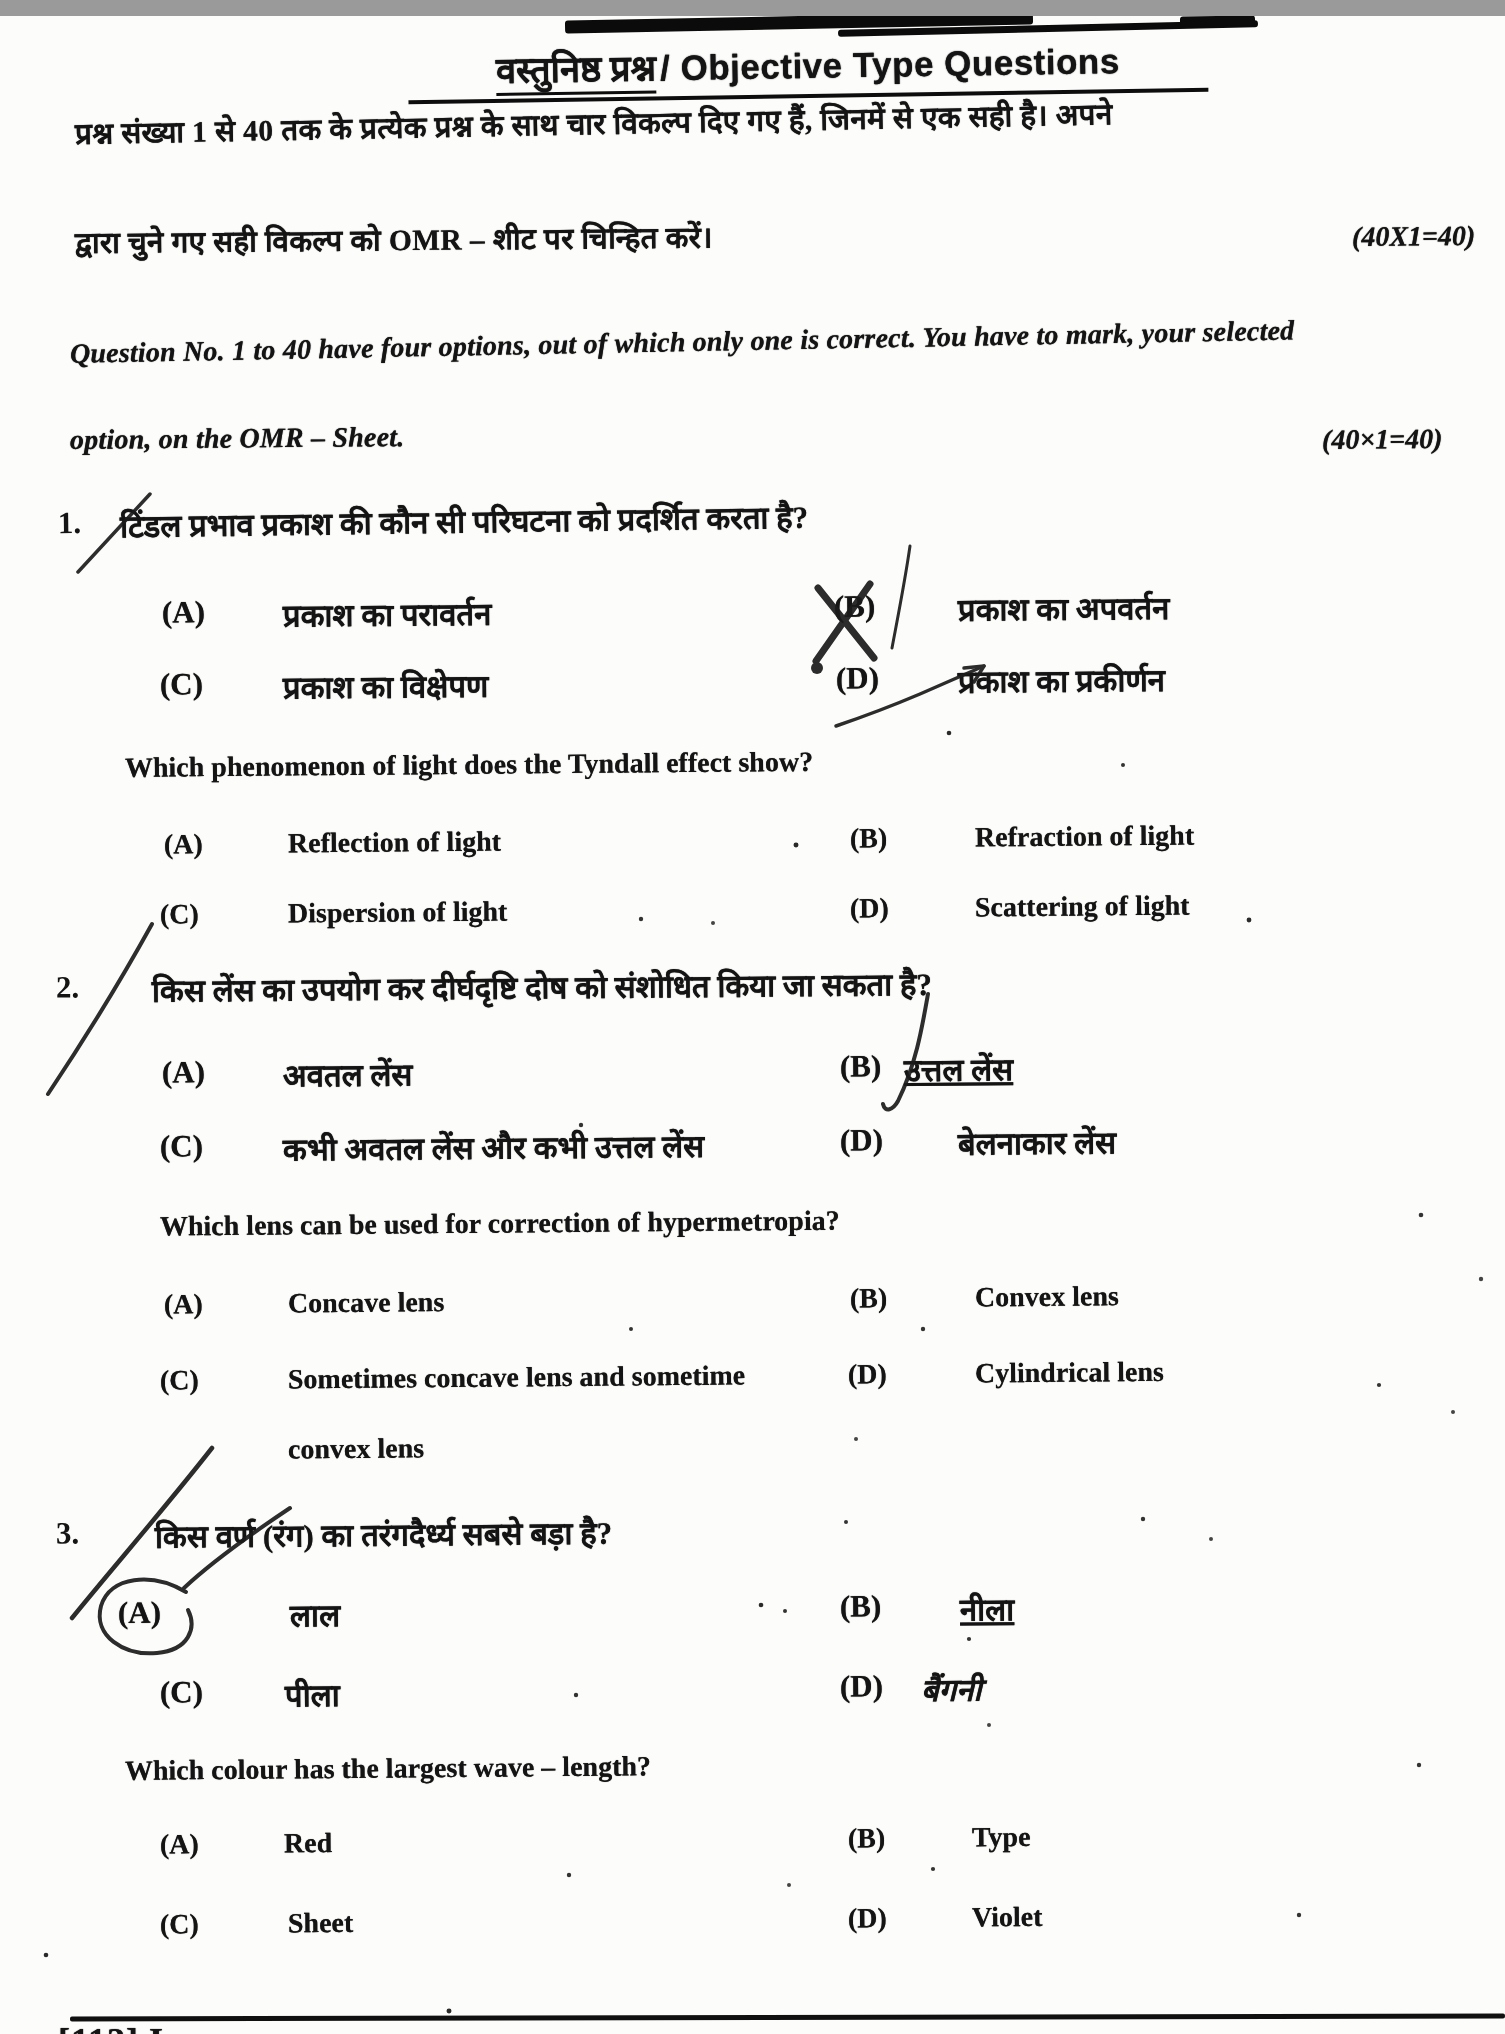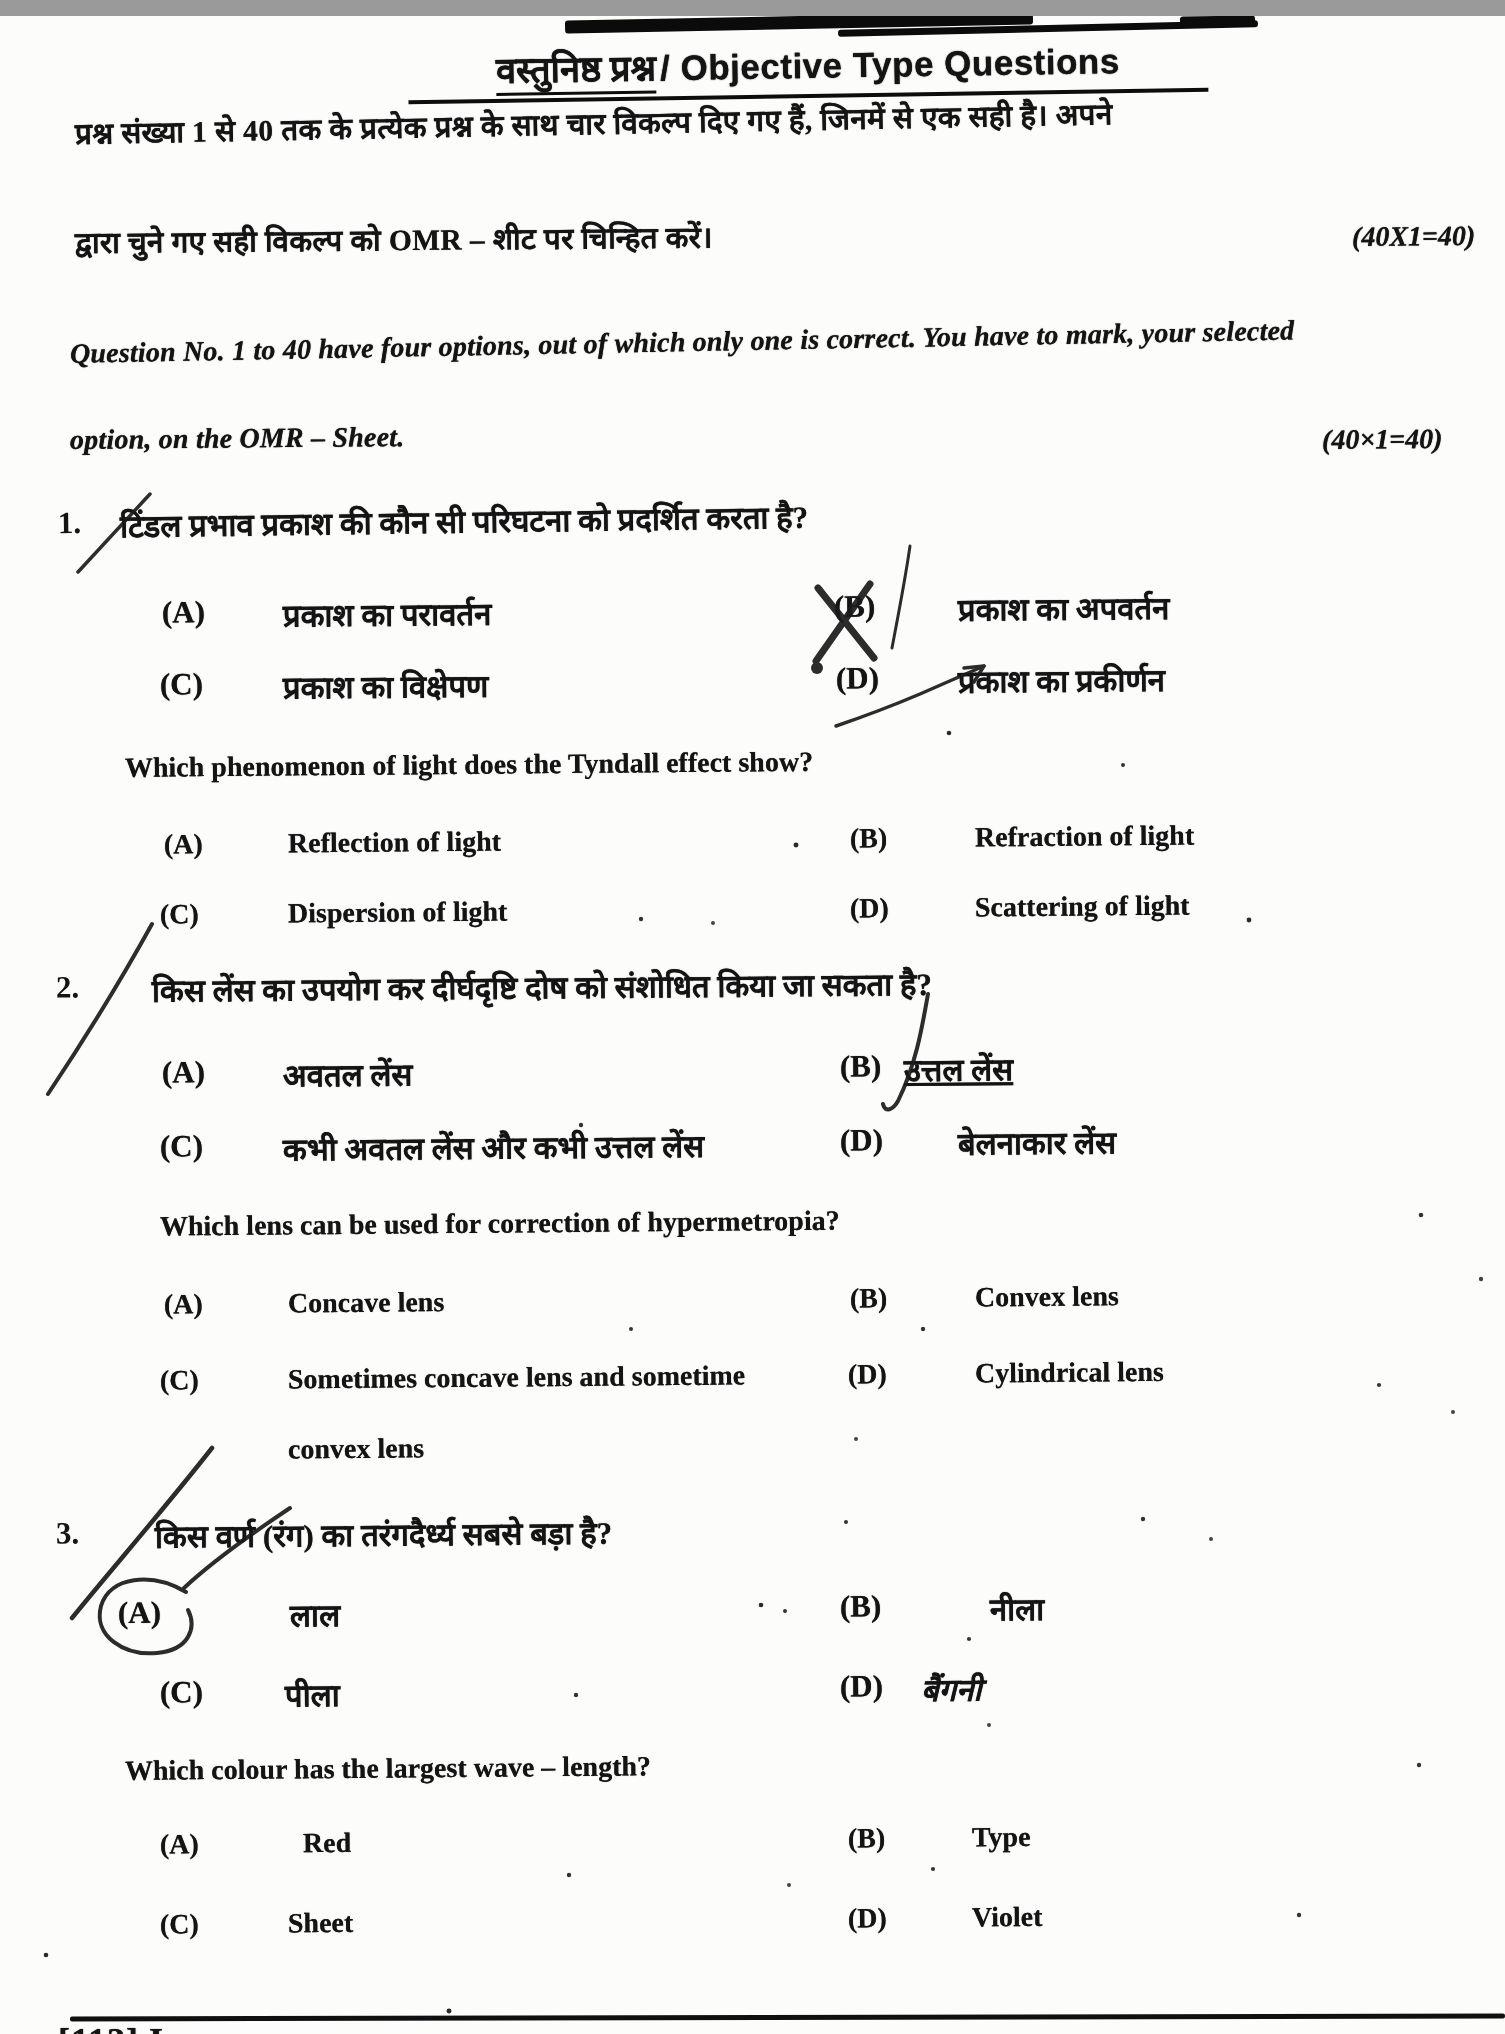--- a/index.html
+++ b/index.html
@@ -141,34 +141,34 @@
   </div>
 
   <div class="qrow r05" style="top:1500px;">
     <span class="qnum" style="left:56px;">3.</span>
     <span class="qtx hin" style="left:155px;">किस वर्ण (रंग) का तरंगदैर्ध्य सबसे बड़ा है?</span>
   </div>
   <div class="orow r05" style="top:1580px;">
     <span class="olabel hin" style="left:118px;">(A)</span>
     <span class="otext hin" style="left:290px;">लाल</span>
     <span class="olabel hin" style="left:840px;">(B)</span>
-    <span class="otext hin" style="left:990px;">नीला</span>
+    <span class="otext hin" style="left:960px;text-decoration:underline;">नीला</span>
   </div>
   <div class="orow r05" style="top:1660px;">
     <span class="olabel hin" style="left:160px;">(C)</span>
     <span class="otext hin" style="left:285px;">पीला</span>
     <span class="olabel hin" style="left:840px;">(D)</span>
     <span class="otext hin" style="left:921px;font-style:italic;">बैंगनी</span>
   </div>
   <div class="qrow r05" style="top:1740px;">
     <span class="qtx eng" style="left:125px;">Which colour has the largest wave – length?</span>
   </div>
   <div class="orow r05" style="top:1814px;">
     <span class="olabel eng" style="left:160px;">(A)</span>
-    <span class="otext eng" style="left:303px;">Red</span>
+    <span class="otext eng" style="left:284px;">Red</span>
     <span class="olabel eng" style="left:848px;">(B)</span>
     <span class="otext eng" style="left:972px;">Type</span>
   </div>
   <div class="orow r05" style="top:1894px;">
     <span class="olabel eng" style="left:160px;">(C)</span>
     <span class="otext eng" style="left:288px;">Sheet</span>
     <span class="olabel eng" style="left:848px;">(D)</span>
     <span class="otext eng" style="left:972px;">Violet</span>
   </div>
 

